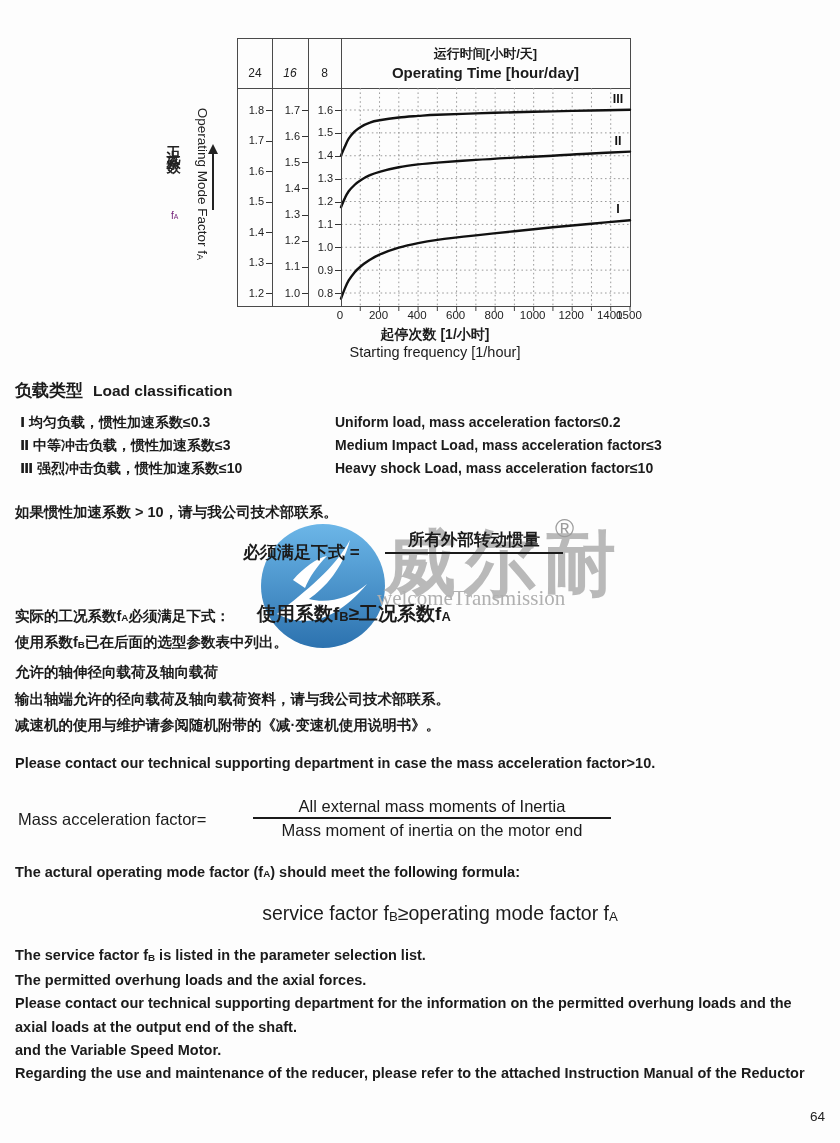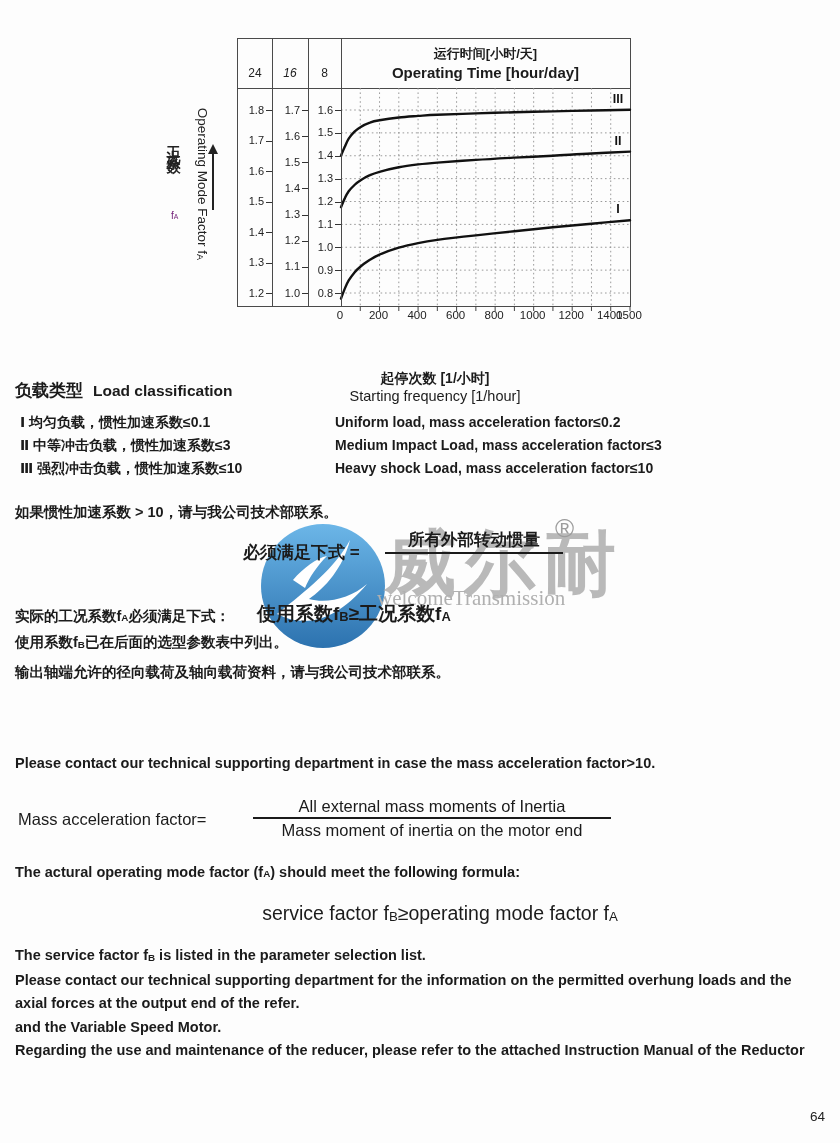--- a/index.html
+++ b/index.html
@@ -12,21 +12,21 @@
   .vsep{position:absolute;top:0;width:1px;height:100%;background:#4a4a4a;}
   .hsep{position:absolute;left:0;top:49px;width:100%;height:1px;background:#4a4a4a;}
   .hour-label{position:absolute;top:27px;font-size:12px;font-weight:500;text-align:center;color:#222;}
   .chart-title{position:absolute;left:103px;top:6px;width:289px;text-align:center;line-height:1.35;}
   .chart-title .cn{font-size:13px;font-weight:700;}
   .chart-title .en{font-size:15px;font-weight:700;}
   .ytick{position:absolute;font-size:11px;width:28px;text-align:right;color:#222;}
   .ytickline{position:absolute;height:1px;width:6px;background:#333;}
   .plot-svg{position:absolute;left:103px;top:49px;overflow:visible;}
   .xtick-label{position:absolute;top:309px;width:34px;text-align:center;font-size:11.5px;color:#222;}
-  .x-axis-label{position:absolute;text-align:center;margin-top:44px;}
+  .x-axis-label{position:absolute;text-align:center;}
   .x-axis-label .cn{font-size:14px;font-weight:700;}
   .x-axis-label .en{font-size:14.5px;font-weight:500;}
   .y-axis-en{position:absolute;left:202px;top:184px;transform:translate(-50%,-50%) rotate(90deg);
              white-space:nowrap;font-size:13.5px;font-weight:500;color:#222;}
   .y-axis-cn{position:absolute;left:165px;top:134px;writing-mode:vertical-rl;letter-spacing:5px;
              font-size:14px;font-weight:600;color:#222;}
   .y-axis-f{position:absolute;left:171px;top:210px;font-size:10px;font-weight:500;color:#701a75;}
   .axis-arrow-line{position:absolute;left:212px;top:153px;width:2px;height:57px;background:#222;}
   .axis-arrow-head{position:absolute;left:208px;top:144px;width:0;height:0;
                    border-left:5px solid transparent;border-right:5px solid transparent;
@@ -199,59 +199,62 @@
     <div class="y-axis-cn">工况系数</div>
     <div class="y-axis-f"><span>f</span><span class="sub">A</span></div>
     <div class="axis-arrow-line"></div>
     <div class="axis-arrow-head"></div>
   </div>
 
   <div class="txt load-heading">
     <span class="cn">负载类型</span><span class="en">Load classification</span>
   </div>
   <div id="loadRows" class="txt">
-      <div class="load-row-cn abs" style="top: 414px;">Ⅰ 均匀负载，惯性加速系数≤0.1</div>
+      <div class="load-row-cn abs" style="top: 414px;">Ⅰ 均匀负载，惯性加速系数≤0.3</div>
       <div class="load-row-en abs" style="top: 414px;">Uniform load, mass acceleration factor≤0.2</div>
       <div class="load-row-cn abs" style="top: 437px; text-align: right;">Ⅱ 中等冲击负载，惯性加速系数≤3</div>
       <div class="load-row-en abs" style="top: 437px;">Medium Impact Load, mass acceleration factor≤3</div>
       <div class="load-row-cn abs" style="top: 460px;">Ⅲ 强烈冲击负载，惯性加速系数≤10</div>
       <div class="load-row-en abs" style="top: 460px;">Heavy shock Load, mass acceleration factor≤10</div>
     </div>
 
   <div class="abs txt cn-line" style="left:15px;top:503px;">如果惯性加速系数 &gt; 10，请与我公司技术部联系。</div>
 
   <div class="abs txt" style="left:243px;top:541px;font-size:17px;font-weight:600;">必须满足下式 =</div>
   <div class="frac txt" style="left:385px;top:529px;width:178px;">
     <div style="font-size:16.5px;font-weight:700;">所有外部转动惯量</div>
     <div class="bar"></div>
   </div>
 
   <div class="abs txt cn-line" style="left:15px;top:607px;"><span>实际的工况系数f</span><span class="sub">A</span><span>必须满足下式：</span></div>
   <div class="abs txt" style="left:257px;top:601px;font-size:19px;font-weight:600;"><span>使用系数f</span><span class="sub">B</span><span>≥工况系数f</span><span class="sub">A</span></div>
 
   <div id="cnFollow" class="abs txt" style="left:15px;top:629px;line-height:26.8px;">
       <div class="cn-line"><span>使用系数f</span><span class="sub">B</span><span>已在后面的选型参数表中列出。</span></div>
+      <div class="cn-line"><span>允许的轴伸径向载荷及轴向载荷</span></div>
       <div class="cn-line"><span>输出轴端允许的径向载荷及轴向载荷资料，请与我公司技术部联系。</span></div>
+      <div class="cn-line"><span>减速机的使用与维护请参阅随机附带的《减·变速机使用说明书》。</span></div>
     </div>
 
   <div class="abs txt" style="left:15px;top:755px;font-size:14.5px;font-weight:600;">Please contact our technical supporting department in case the mass acceleration factor&gt;10.</div>
 
   <div class="abs txt" style="left:18px;top:810px;font-size:16.5px;font-weight:500;">Mass acceleration factor=</div>
   <div class="frac txt" style="left:253px;top:797px;width:358px;">
     <div style="font-size:16.5px;font-weight:500;">All external mass moments of Inertia</div>
     <div class="bar" style="height:1.5px;"></div>
     <div style="font-size:16.5px;font-weight:500;">Mass moment of inertia on the motor end</div>
   </div>
 
   <div class="abs txt" style="left:15px;top:864px;font-size:14.5px;font-weight:600;"><span>The actural operating mode factor (f</span><span class="sub">A</span><span>) should meet the following formula:</span></div>
 
   <div class="abs txt" style="left:240px;top:902px;width:400px;text-align:center;font-size:19.5px;font-weight:500;"><span>service factor f</span><span class="sub">B</span><span>≥operating mode factor f</span><span class="sub">A</span></div>
 
   <div id="enBottom" class="abs txt" style="left:15px;top:944px;line-height:23.2px;font-size:14.5px;font-weight:600;">
       <div><span>The service factor f</span><span class="sub">B</span><span> is listed in the parameter selection list.</span></div>
+      <div><span>The permitted overhung loads and the axial forces.</span></div>
       <div><span>Please contact our technical supporting department for the information on the permitted overhung loads and the</span></div>
-      <div><span>axial forces at the output end of the refer.</span></div>
+      <div><span>axial loads at the output end of the shaft.</span></div>
       <div><span>and the Variable Speed Motor.</span></div>
       <div><span>Regarding the use and maintenance of the reducer, please refer to the attached Instruction Manual of the Reductor</span></div>
     </div>
 
   <div class="pagenum">64</div>
 </div>
 
 </body></html>

